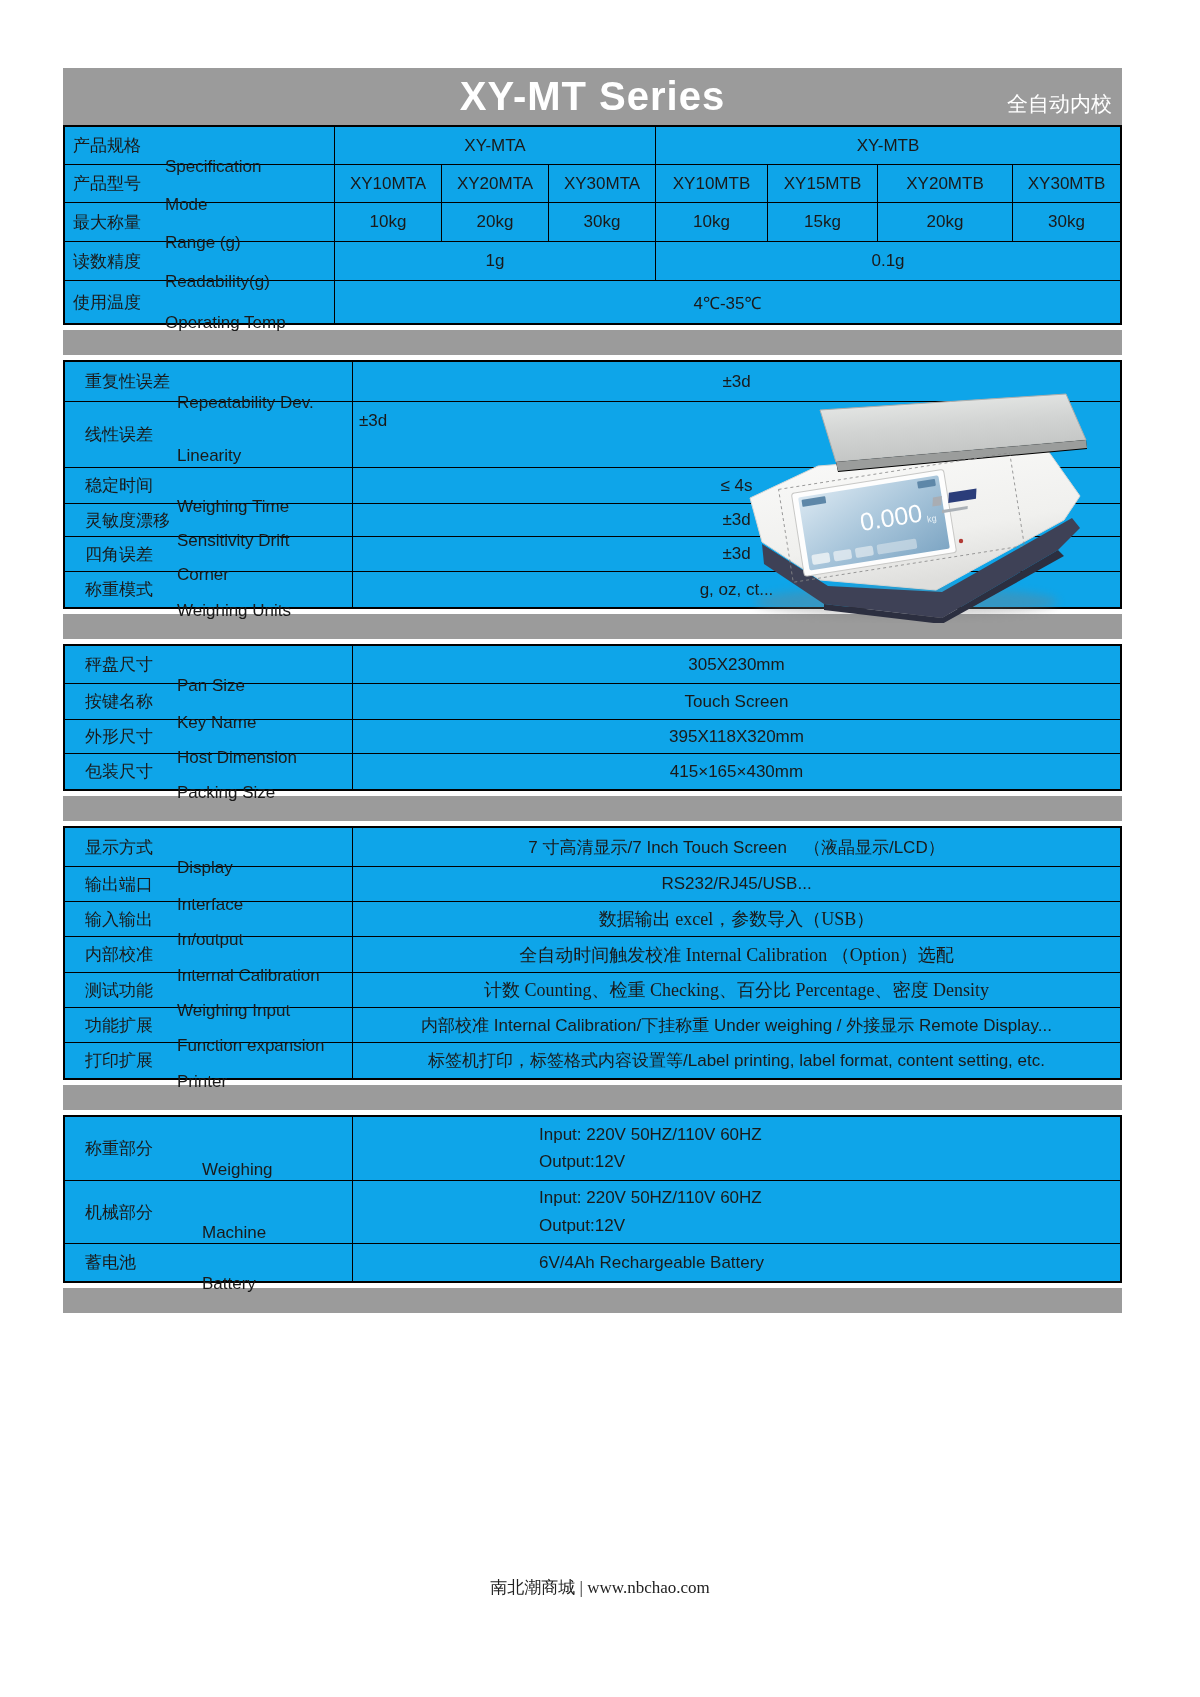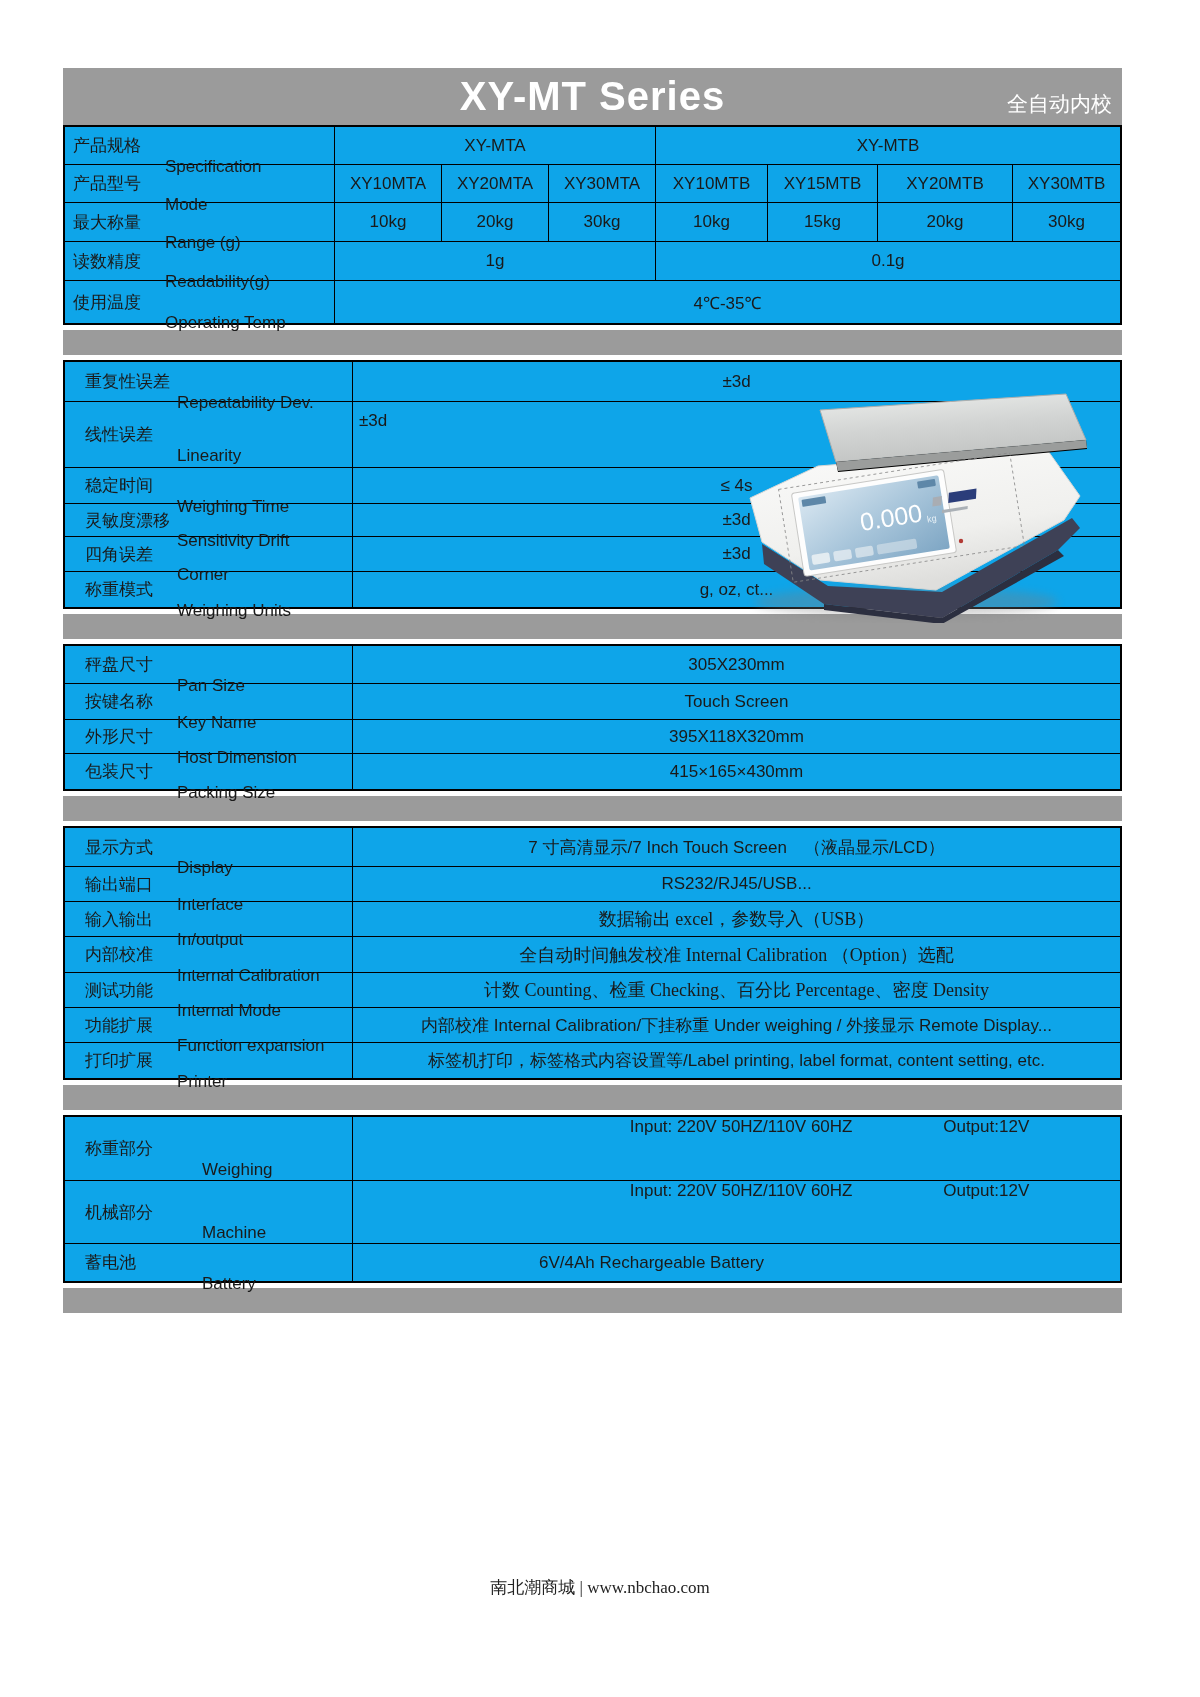--- a/index.html
+++ b/index.html
@@ -34,21 +34,21 @@
   }
   .cell.grow { flex:1; }
   .w107 { width:107px; } .w112 { width:112px; } .w110 { width:110px; }
   .w135 { width:135px; } .w321 { width:321px; }
   .h37{height:37px} .h38{height:38px} .h39{height:39px} .h43{height:43px}
   .h66{height:66px} .h36{height:36px} .h33{height:33px} .h35{height:35px}
   .h34{height:34px} .h63{height:63px}
   .topleft { align-items:flex-start; justify-content:flex-start; text-align:left; padding:9px 0 0 6px; }
   .serifval { font-family:"Liberation Serif", serif; font-size:18px;text-align:right; }
   .leftblock {
-    flex-direction:row; align-items:flex-start; justify-content:space-evenly;
+    flex-direction:column; align-items:flex-start; justify-content:space-evenly;
     padding-left:186px; text-align:left;
   }
   .leftline { justify-content:flex-start; padding-left:186px; text-align:left; }
 
   
   .sep { height:25px; background:#9b9b9b; margin:5px 0; }
 
   
   .photo { position:absolute; left:665px; top:310px; width:362px; height:245px; z-index:5; }
 
@@ -265,21 +265,21 @@
           <span class="cn">内部校准</span>
           <span class="en">Internal Calibration</span>
         </div>
         <div class="cells">
           <div class="cell grow serifval">全自动时间触发校准 Internal Calibration （Option）选配</div>
         </div>
       </div>
       <div class="trow h35">
         <div class="lbl">
           <span class="cn">测试功能</span>
-          <span class="en">Internal Mode</span>
+          <span class="en">Weighing Input</span>
         </div>
         <div class="cells">
           <div class="cell grow serifval">计数 Counting、检重 Checking、百分比 Percentage、密度 Density</div>
         </div>
       </div>
       <div class="trow h35">
         <div class="lbl">
           <span class="cn">功能扩展</span>
           <span class="en">Function expansion</span>
         </div>

